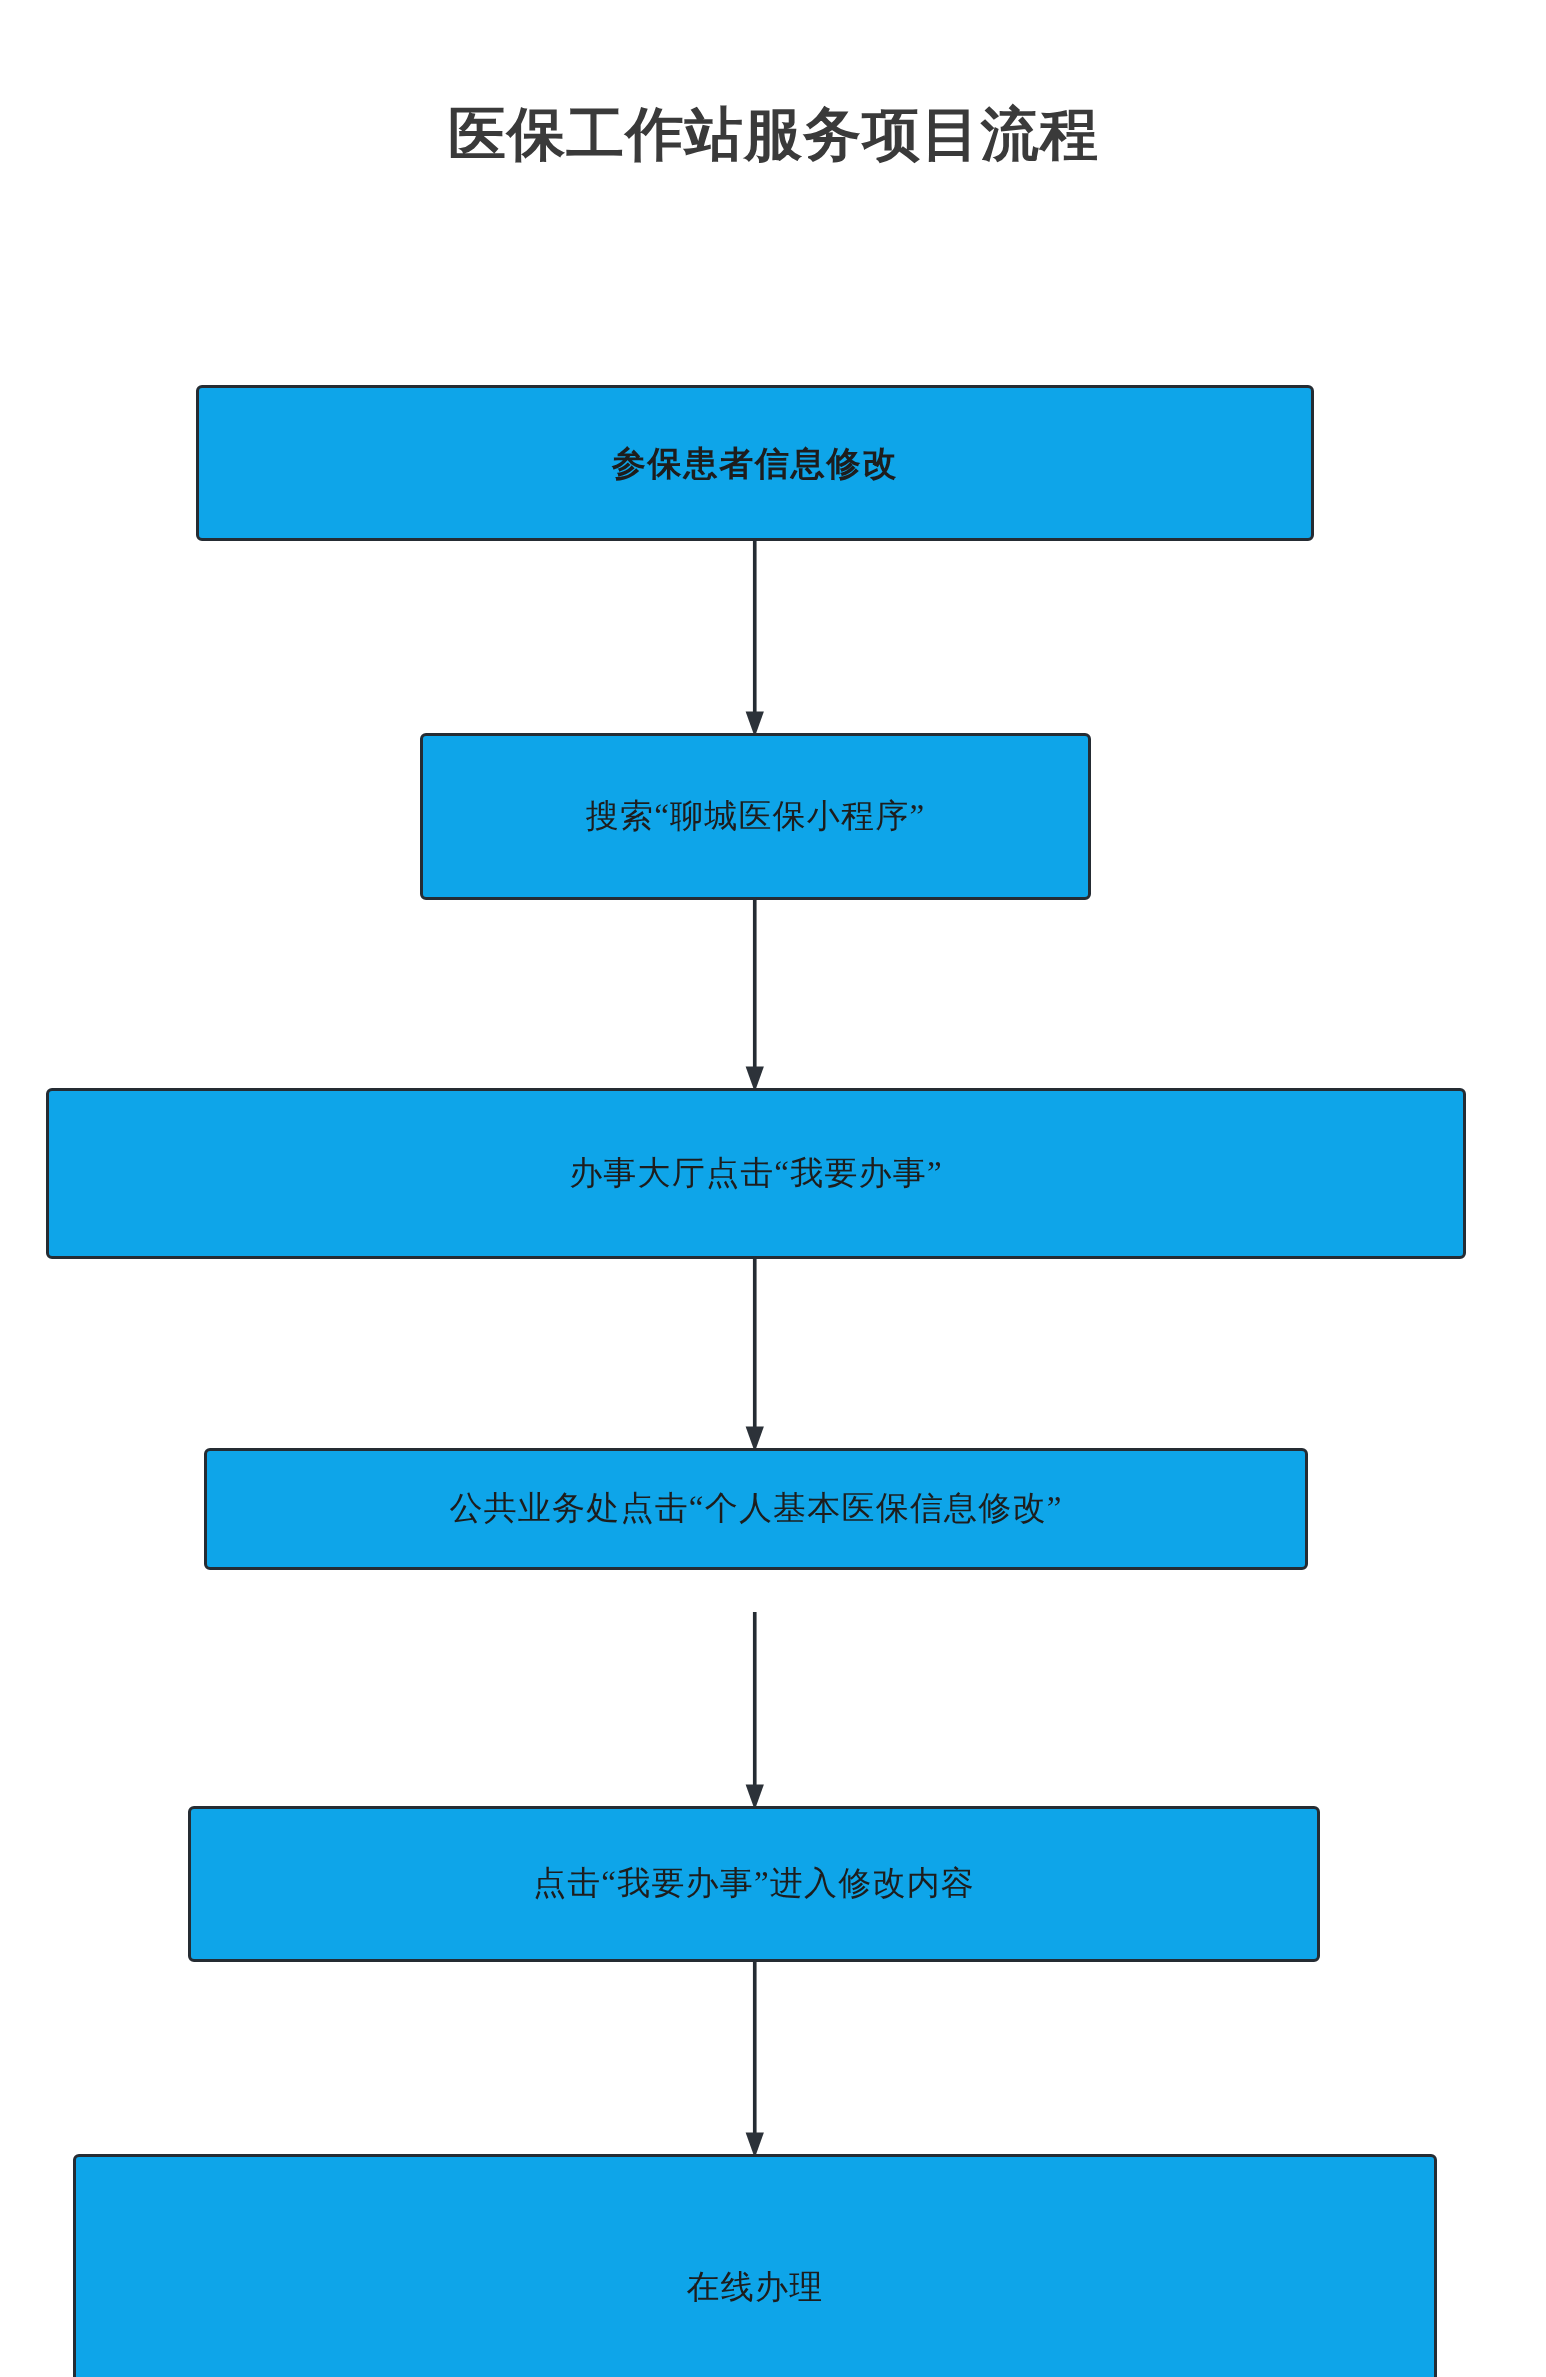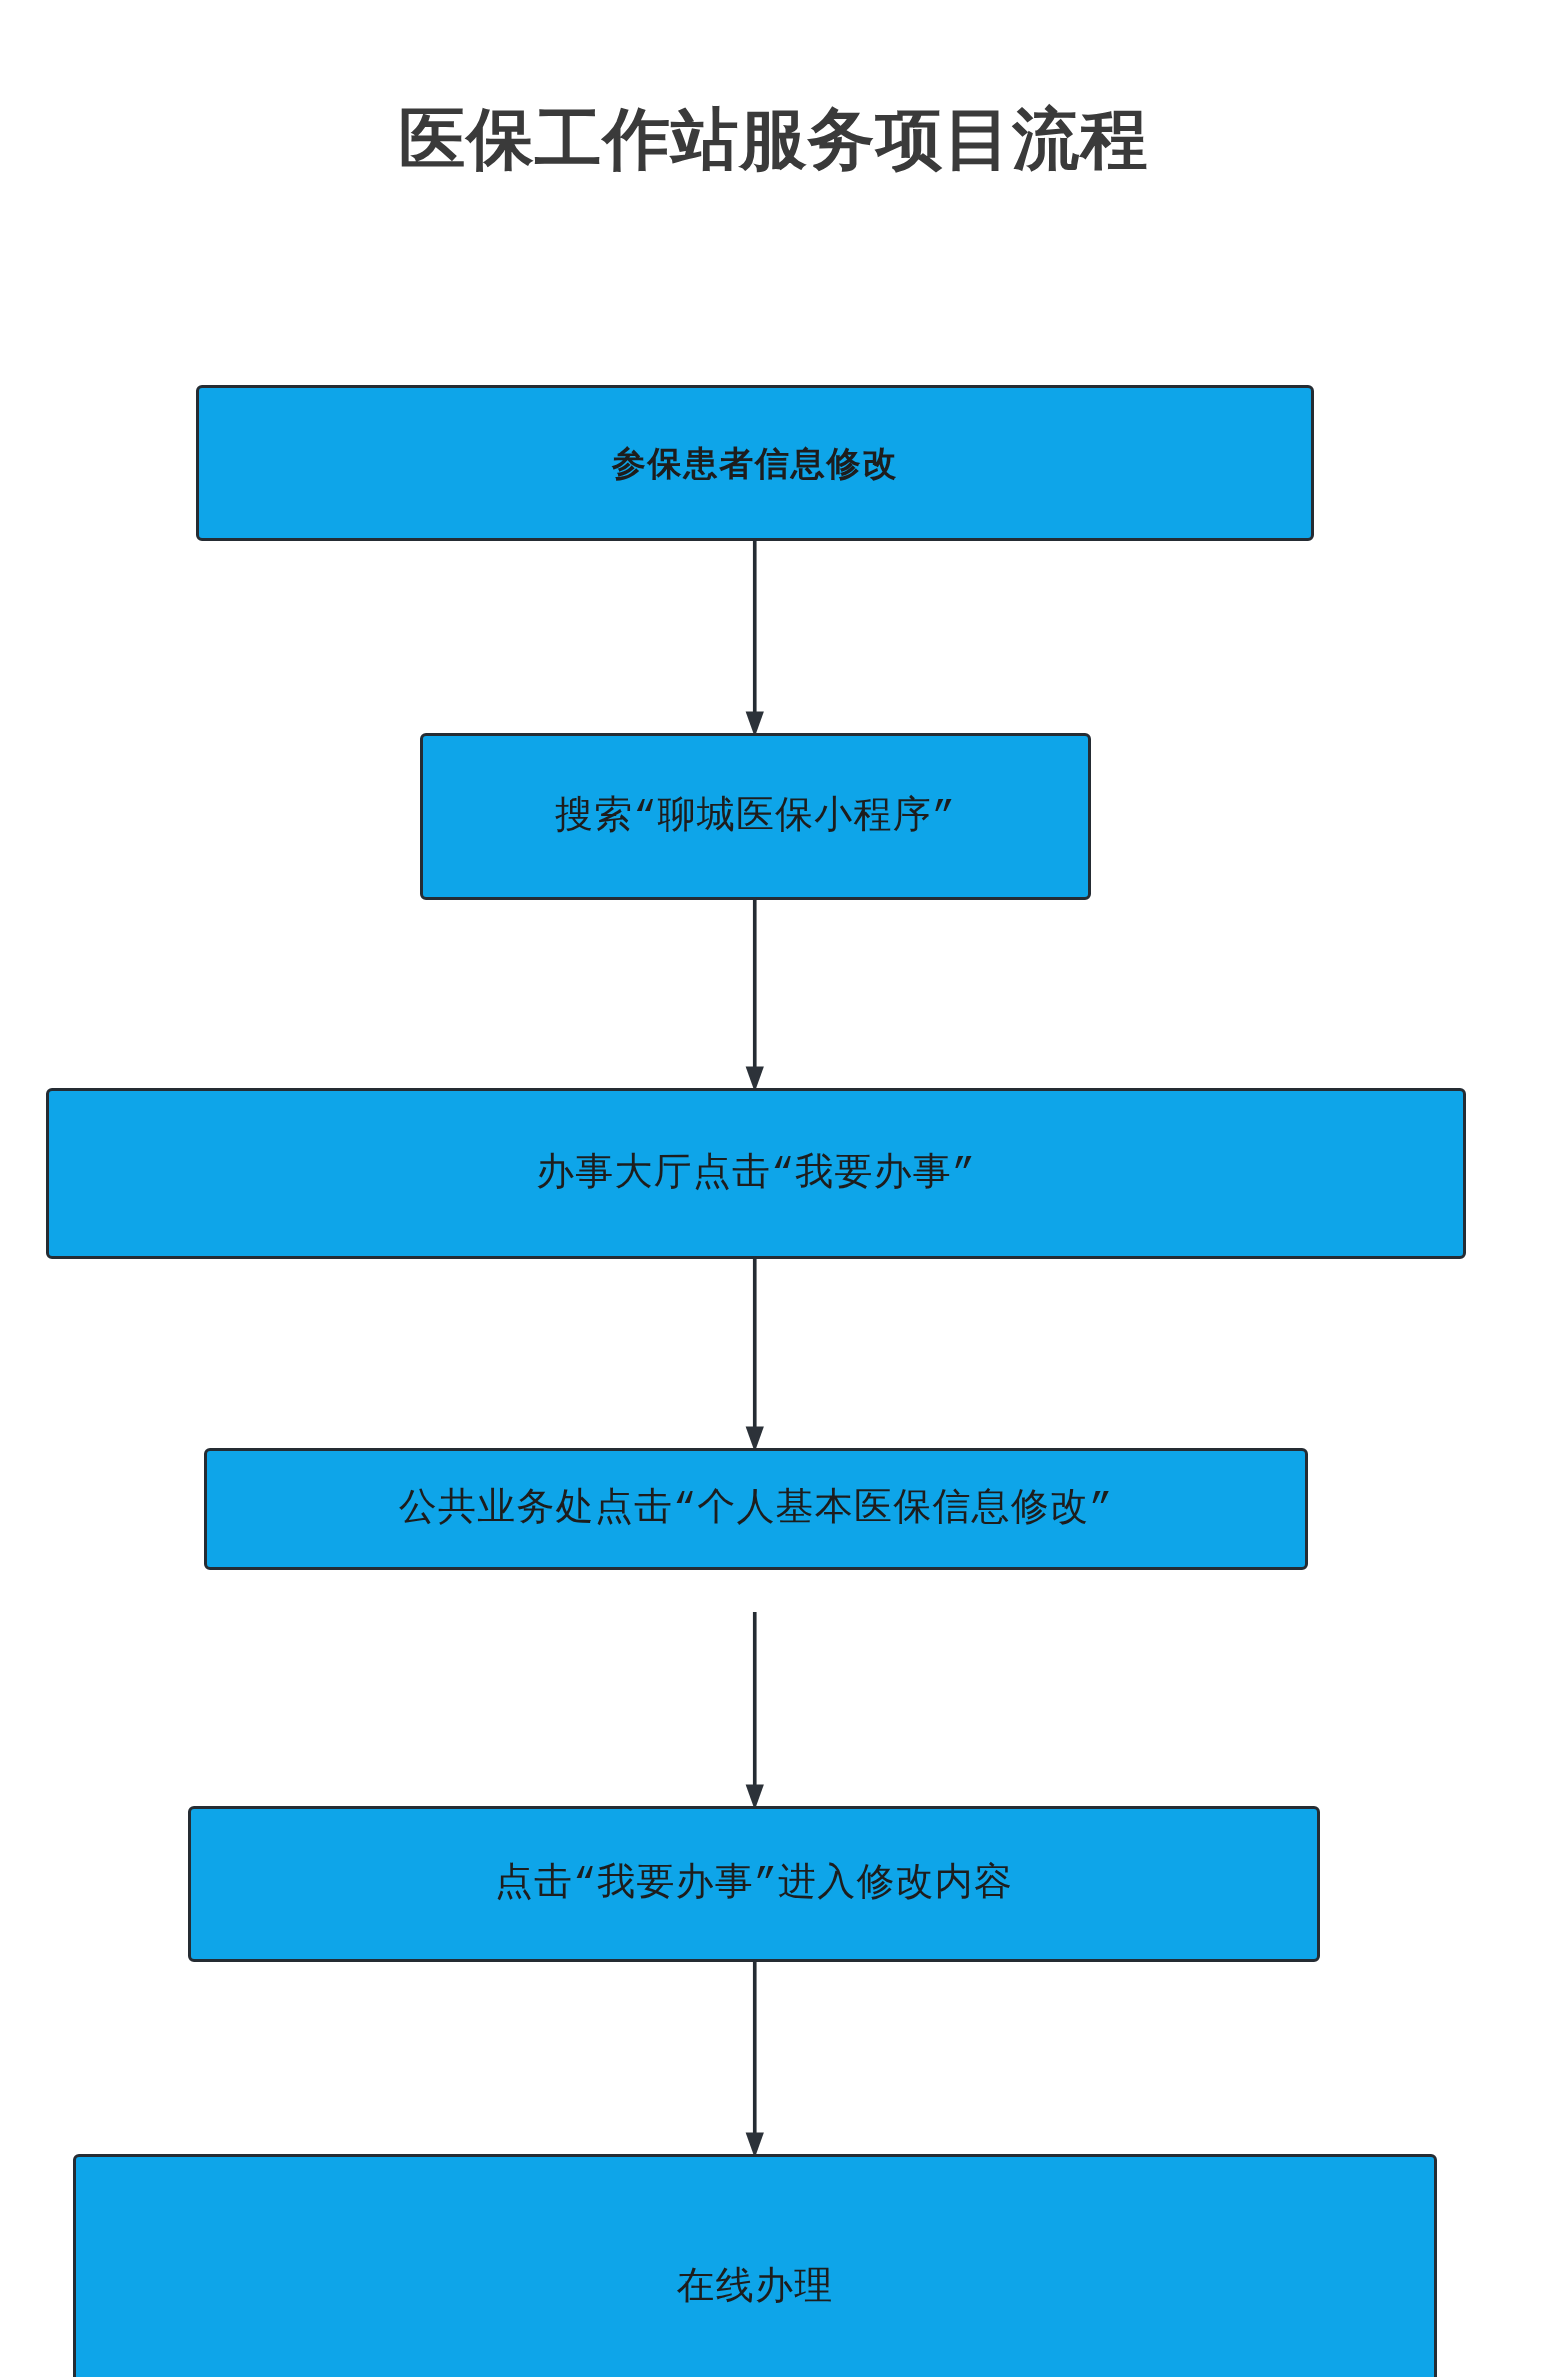--- a/index.html
+++ b/index.html
@@ -18,41 +18,41 @@
 
   
   #flow-title {
     position: absolute;
     left: 0;
     top: 102px;
     width: 1547px;
     text-align: center;
     font-family: "Liberation Sans", "DejaVu Sans", sans-serif;
     font-weight: 700;
-    font-size: 67px;
+    font-size: 58px;
     line-height: 1.1;
     letter-spacing: 1.2px;
     color: #3a3a3a;
     white-space: nowrap;
   }
 
   
   .flow-box {
     position: absolute;
     box-sizing: border-box;
     background: #0ea5e9;
     border: 3.6px solid #252c33;
     border-radius: 6px;
     display: flex;
     align-items: center;
     justify-content: center;
   }
   .flow-box .box-label {
-    font-family: Liberation Mono, monospace;
-    font-size: 38px;
+    font-family: Liberation Serif, serif;
+    font-size: 33px;
     line-height: 1.25;
     color: #1d1d1d;
     text-align: center;
     letter-spacing: 1.2px;
     white-space: nowrap;
   }
   .flow-box.is-emphasis .box-label {
     font-family: "Liberation Sans", "DejaVu Sans", sans-serif;
     font-weight: 700;
     font-size: 34px;

